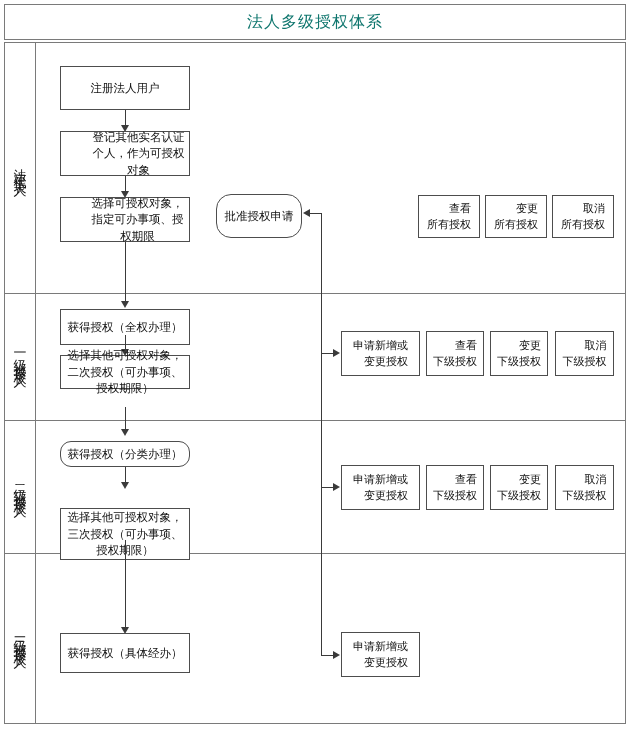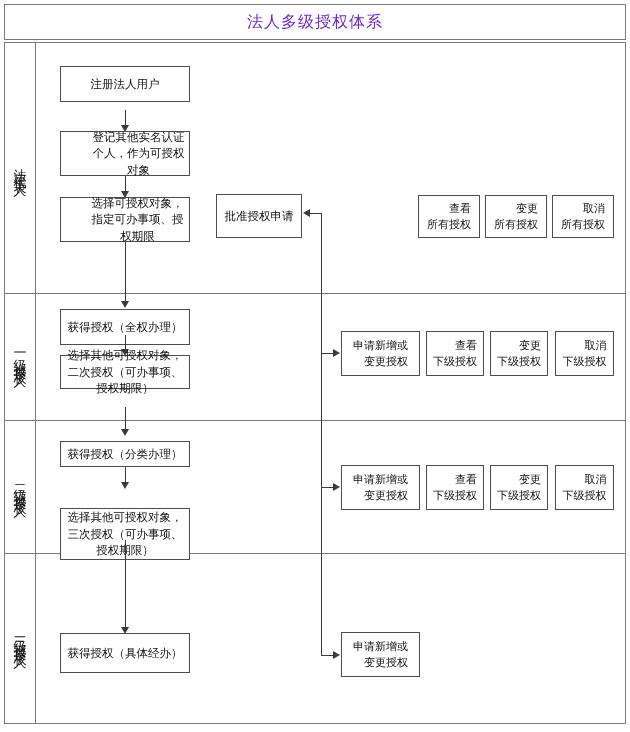--- a/index.html
+++ b/index.html
@@ -30,21 +30,21 @@
     top: 4px;
     width: 622px;
     height: 36px;
     display: flex;
     align-items: center;
     justify-content: center;
   }
   .title-text {
     font-size: 16px;
     letter-spacing: 1px;
-    color: #6d28d9;
+    color: #0f766e;
   }
   .grid-outer {
     left: 4px;
     top: 42px;
     width: 622px;
     height: 682px;
   }
 
   
   .vrule {
@@ -139,36 +139,36 @@
   <div class="vrule"></div>
   <div class="hrule" style="top:293px;"></div>
   <div class="hrule" style="top:420px;"></div>
   <div class="hrule" style="top:553px;"></div>
 
   <div class="lane-label" style="top:42px;  height:251px;">法定代表人</div>
   <div class="lane-label" style="top:293px; height:127px;">一级被授权人</div>
   <div class="lane-label" style="top:420px; height:133px;">二级被授权人</div>
   <div class="lane-label" style="top:553px; height:169px;">三级被授权人</div>
 
-  <div class="node" style="left:60px;  top:66px;  width:130px; height:36px;">注册法人用户</div>
+  <div class="node" style="left:60px;  top:66px;  width:130px; height:44px;">注册法人用户</div>
 
   <div class="conn v" style="left:125px; top:110px; height:18px;"></div>
   <div class="arrow-down" style="left:121px; top:125px;"></div>
 
   <div class="node" style="left:60px;  top:131px; width:130px; height:45px;padding-left:30px;">登记其他实名认证个人，作为可授权对象</div>
 
   <div class="conn v" style="left:125px; top:176px; height:18px;"></div>
   <div class="arrow-down" style="left:121px; top:191px;"></div>
 
   <div class="node" style="left:60px;  top:197px; width:130px; height:45px;padding-left:28px;">选择可授权对象，指定可办事项、授权期限</div>
 
   <div class="conn v" style="left:125px; top:242px; height:62px;"></div>
   <div class="arrow-down" style="left:121px; top:301px;"></div>
 
-  <div class="node" style="left:216px; top:194px; width:86px;  height:44px;">批准授权申请</div>
+  <div class="node" style="left:216px; top:194px; width:86px;  height:44px;border-radius:15px;">批准授权申请</div>
 
   <div class="conn h" style="left:310px; top:213px; width:12px;"></div>
   <div class="arrow-left" style="left:303px; top:209px;"></div>
   <div class="conn v" style="left:321px; top:213px; height:442px;"></div>
 
   <div class="node small" style="left: 418px; top: 195px; width: 62px; height: 43px; white-space: pre-line;">查看
 所有授权</div>
   <div class="node small" style="left: 485px; top: 195px; width: 62px; height: 43px; white-space: pre-line;">变更
 所有授权</div>
   <div class="node small" style="left: 552px; top: 195px; width: 62px; height: 43px; white-space: pre-line;">取消
@@ -189,21 +189,21 @@
 
   <div class="node small" style="left: 341px; top: 331px; width: 79px; height: 45px; white-space: pre-line;">申请新增或
 变更授权</div>
   <div class="node small" style="left: 426px; top: 331px; width: 58px; height: 45px; white-space: pre-line;">查看
 下级授权</div>
   <div class="node small" style="left: 490px; top: 331px; width: 58px; height: 45px; white-space: pre-line;">变更
 下级授权</div>
   <div class="node small" style="left: 555px; top: 331px; width: 59px; height: 45px; white-space: pre-line;">取消
 下级授权</div>
 
-  <div class="node" style="left:60px;  top:441px; width:130px; height:26px;">获得授权（分类办理）</div>
+  <div class="node" style="left:60px;  top:441px; width:130px; height:26px;border-radius:11px;">获得授权（分类办理）</div>
 
   <div class="conn v" style="left:125px; top:467px; height:18px;"></div>
   <div class="arrow-down" style="left:121px; top:482px;"></div>
 
   <div class="node" style="left:60px;  top:488px; width:130px; height:52px;margin-top:20px;">选择其他可授权对象，三次授权（可办事项、授权期限）</div>
 
   <div class="conn v" style="left:125px; top:540px; height:90px;"></div>
   <div class="arrow-down" style="left:121px; top:627px;"></div>
 
   <div class="conn h" style="left:321px; top:487px; width:12px;"></div>

